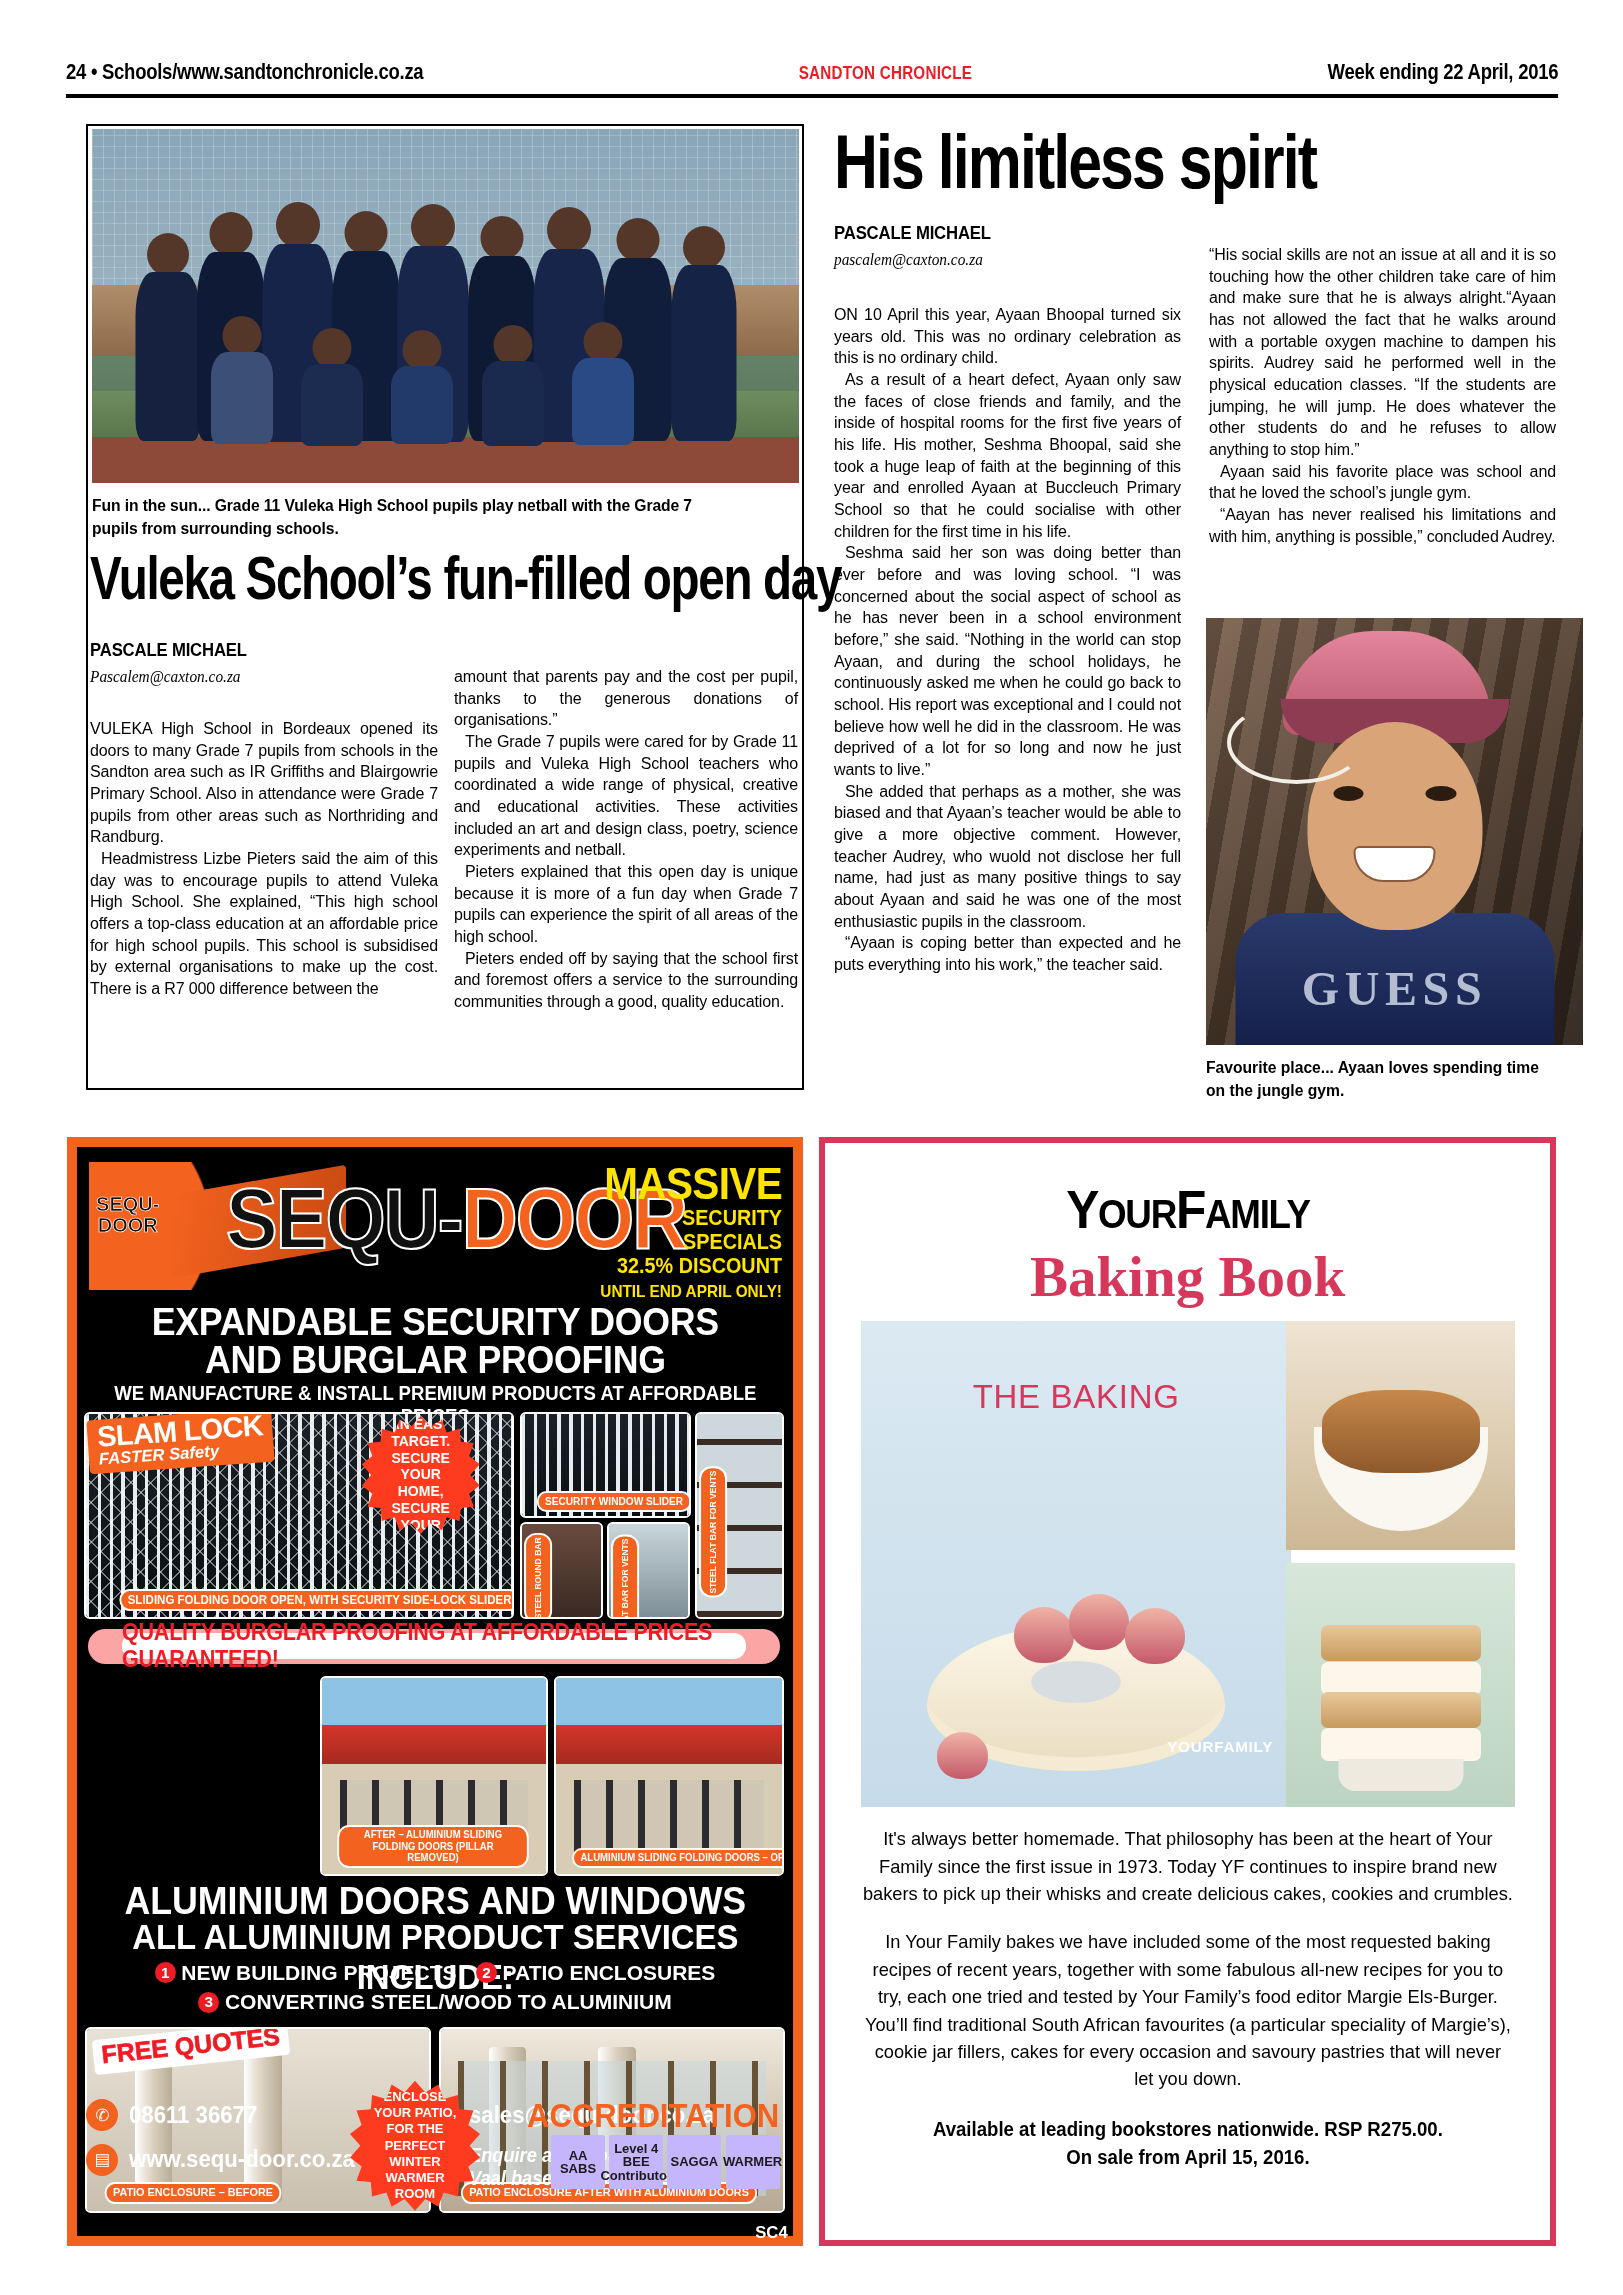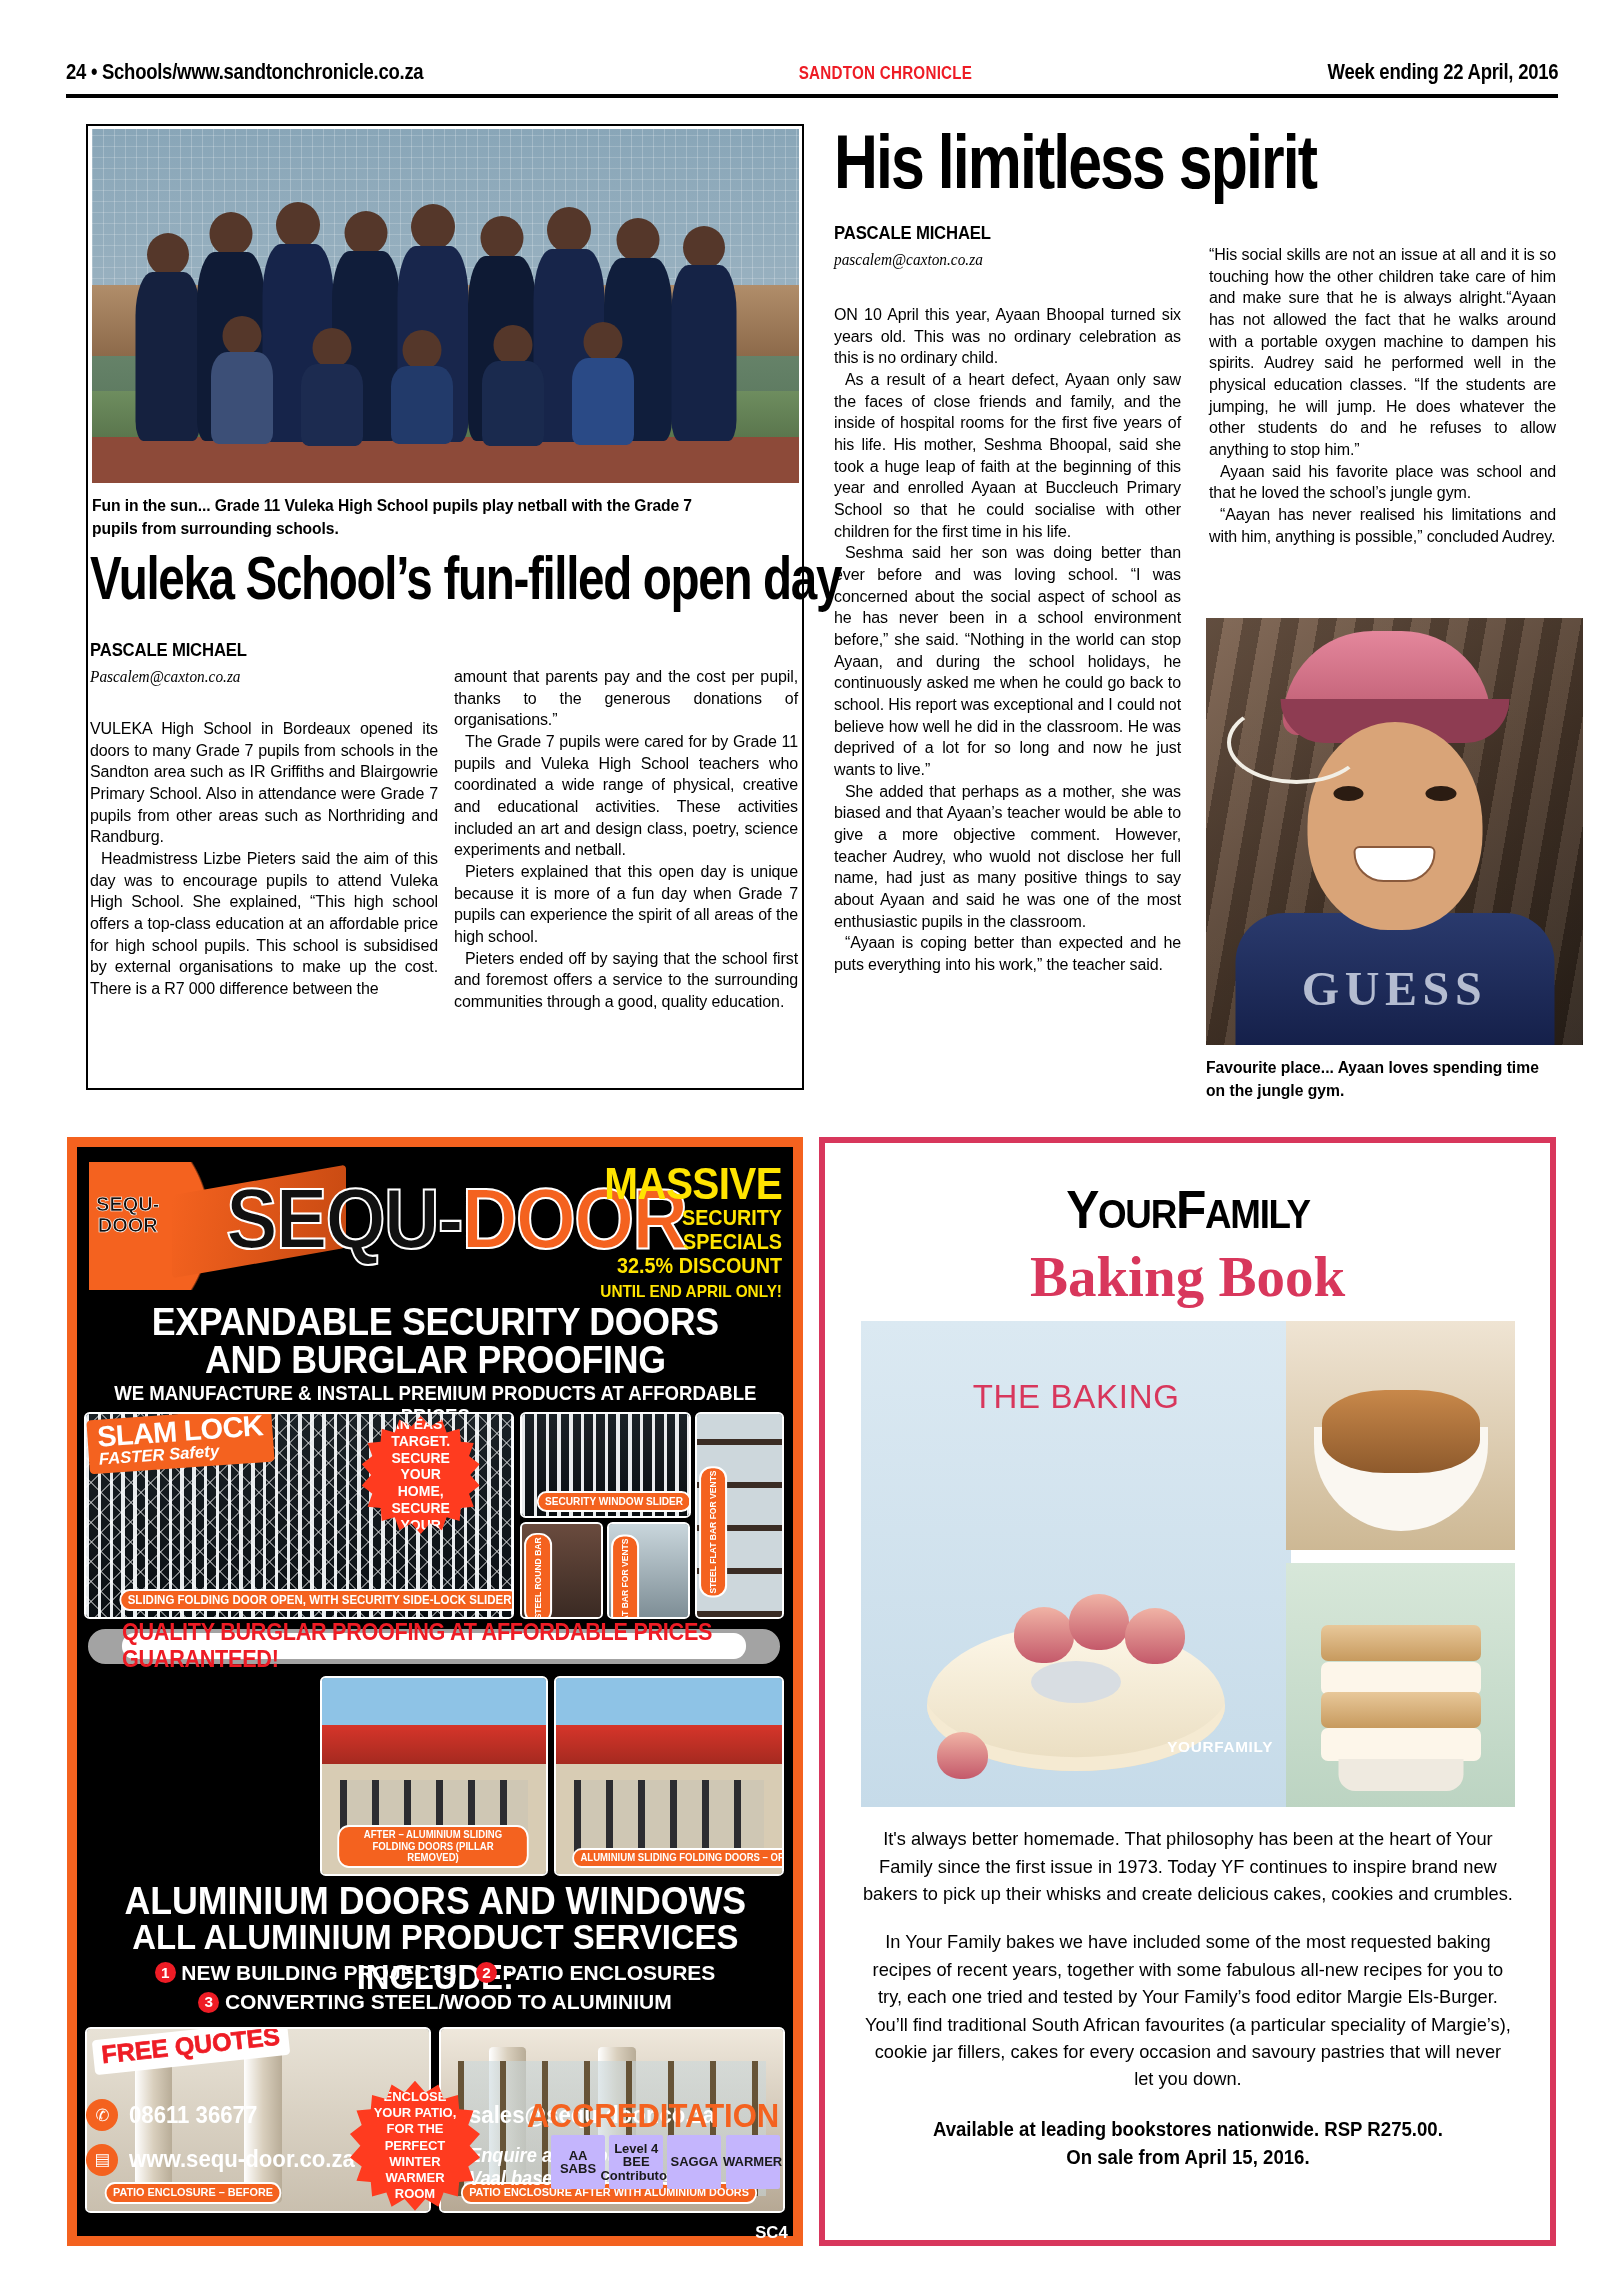--- a/index.html
+++ b/index.html
@@ -215,21 +215,21 @@
     position:absolute; left:2.8px; top:0px; z-index:6;
     background:#f4621f; color:#fff; border-radius:4.2px; padding:2.8px 9.7px 5.6px;
     font-family:"Liberation Sans Narrow","Liberation Sans",sans-serif; font-weight:700;
     transform:rotate(-4deg); line-height:1;
   }
   .slam .s1 { font-size:29px; letter-spacing:-0.7px; }
   .slam .s2 { font-size:16.7px; font-style:italic; }
 
   .sq-banner {
     position:absolute; left:9.7px; top:480px; width:696px; height:39px;
-    background:#a3a3a3; border-radius:19.4px; display:flex; align-items:center; justify-content:center;
+    background:#fca5a5; border-radius:19.4px; display:flex; align-items:center; justify-content:center;
     border:2.1px solid #000;
   }
   .sq-banner span {
     background:#fff; color:#ee1c25; width:96%; height:26px; border-radius:14px;
     display:flex; align-items:center; justify-content:center;
     font-family:"Liberation Sans Narrow","Liberation Sans",sans-serif; font-weight:700;
     font-size:23px; transform:scaleX(0.94); letter-spacing:-0.3px;
   }
 
   .sq-photos2 { position:absolute; left:8.3px; top:529px; width:700px; height:200px; }

